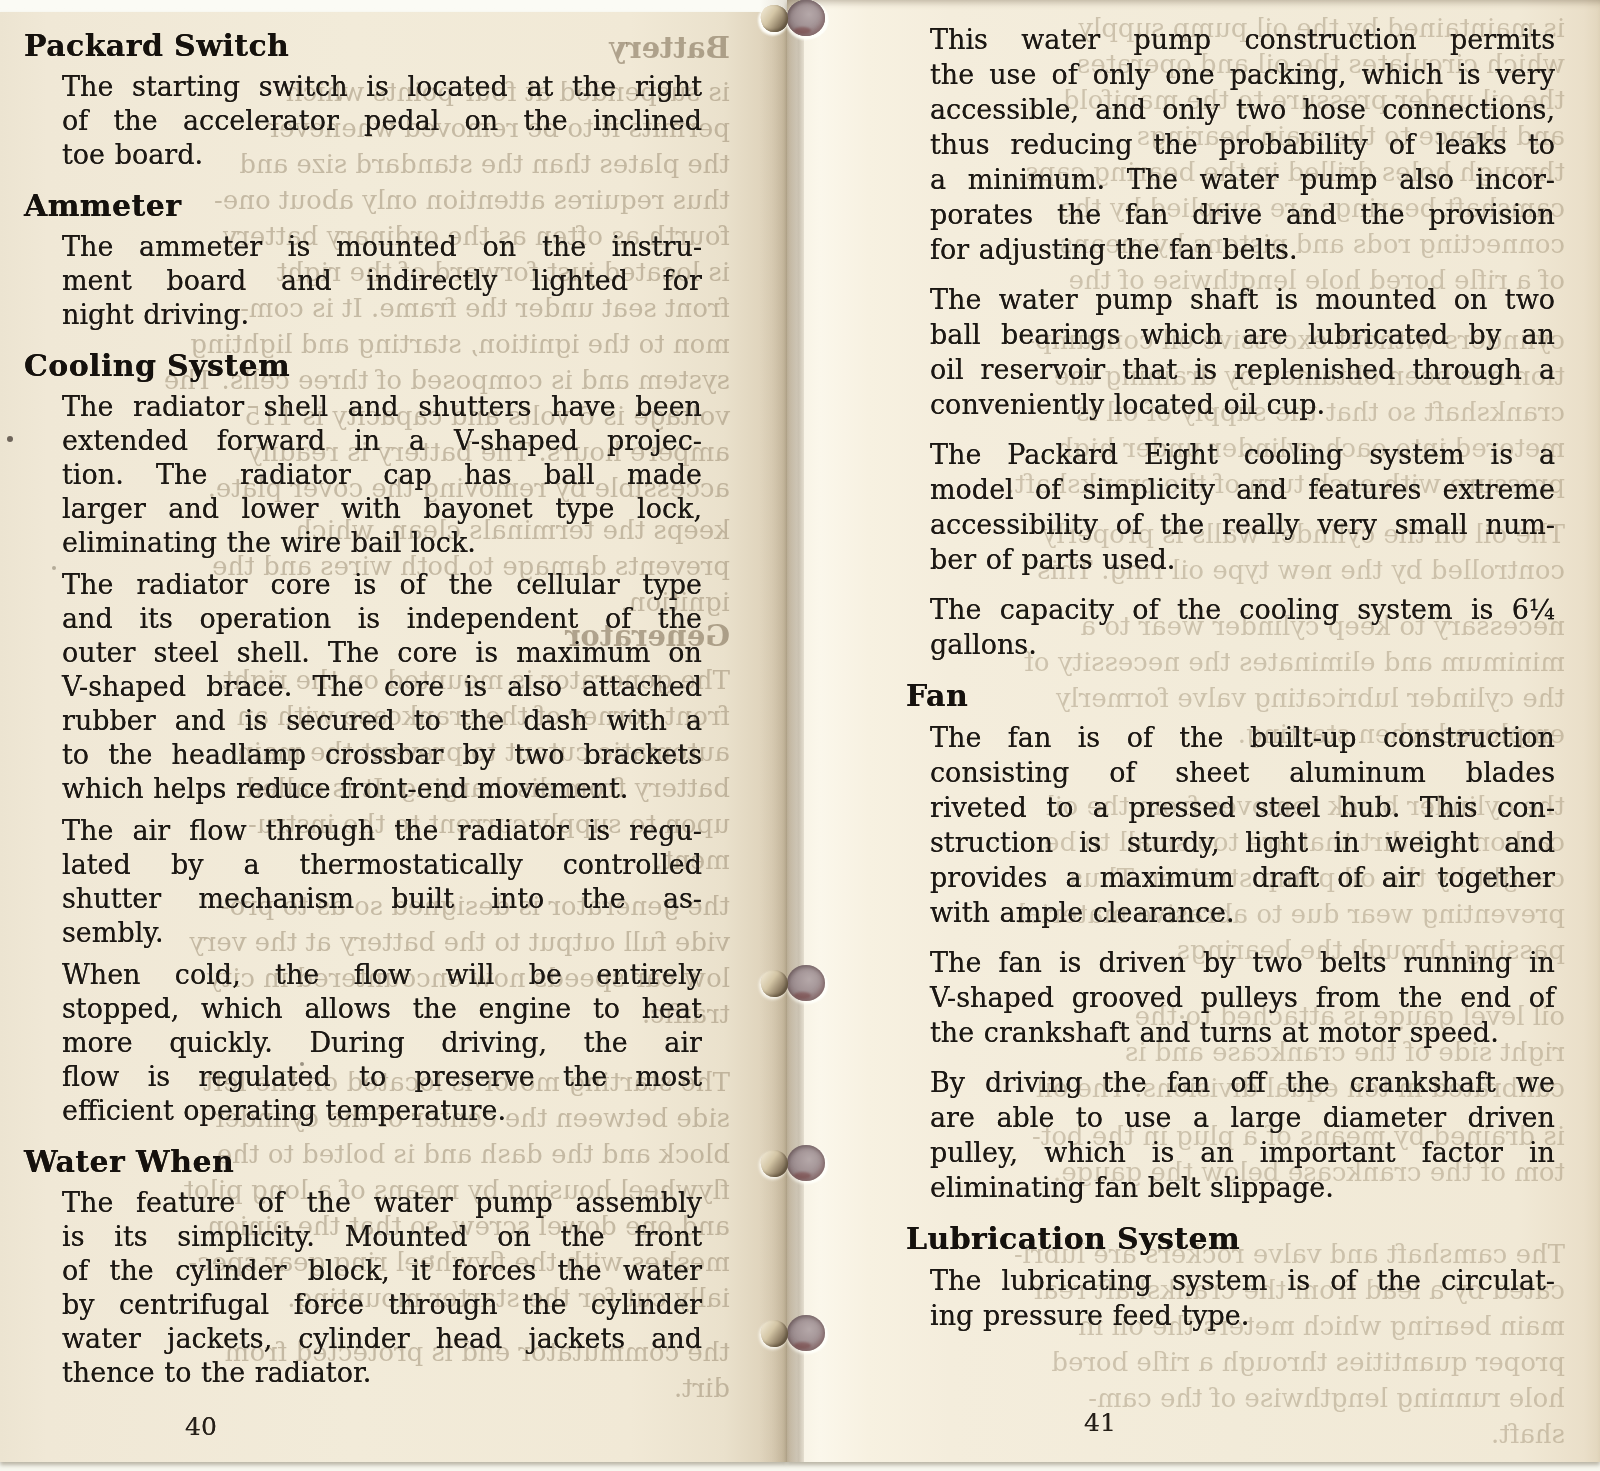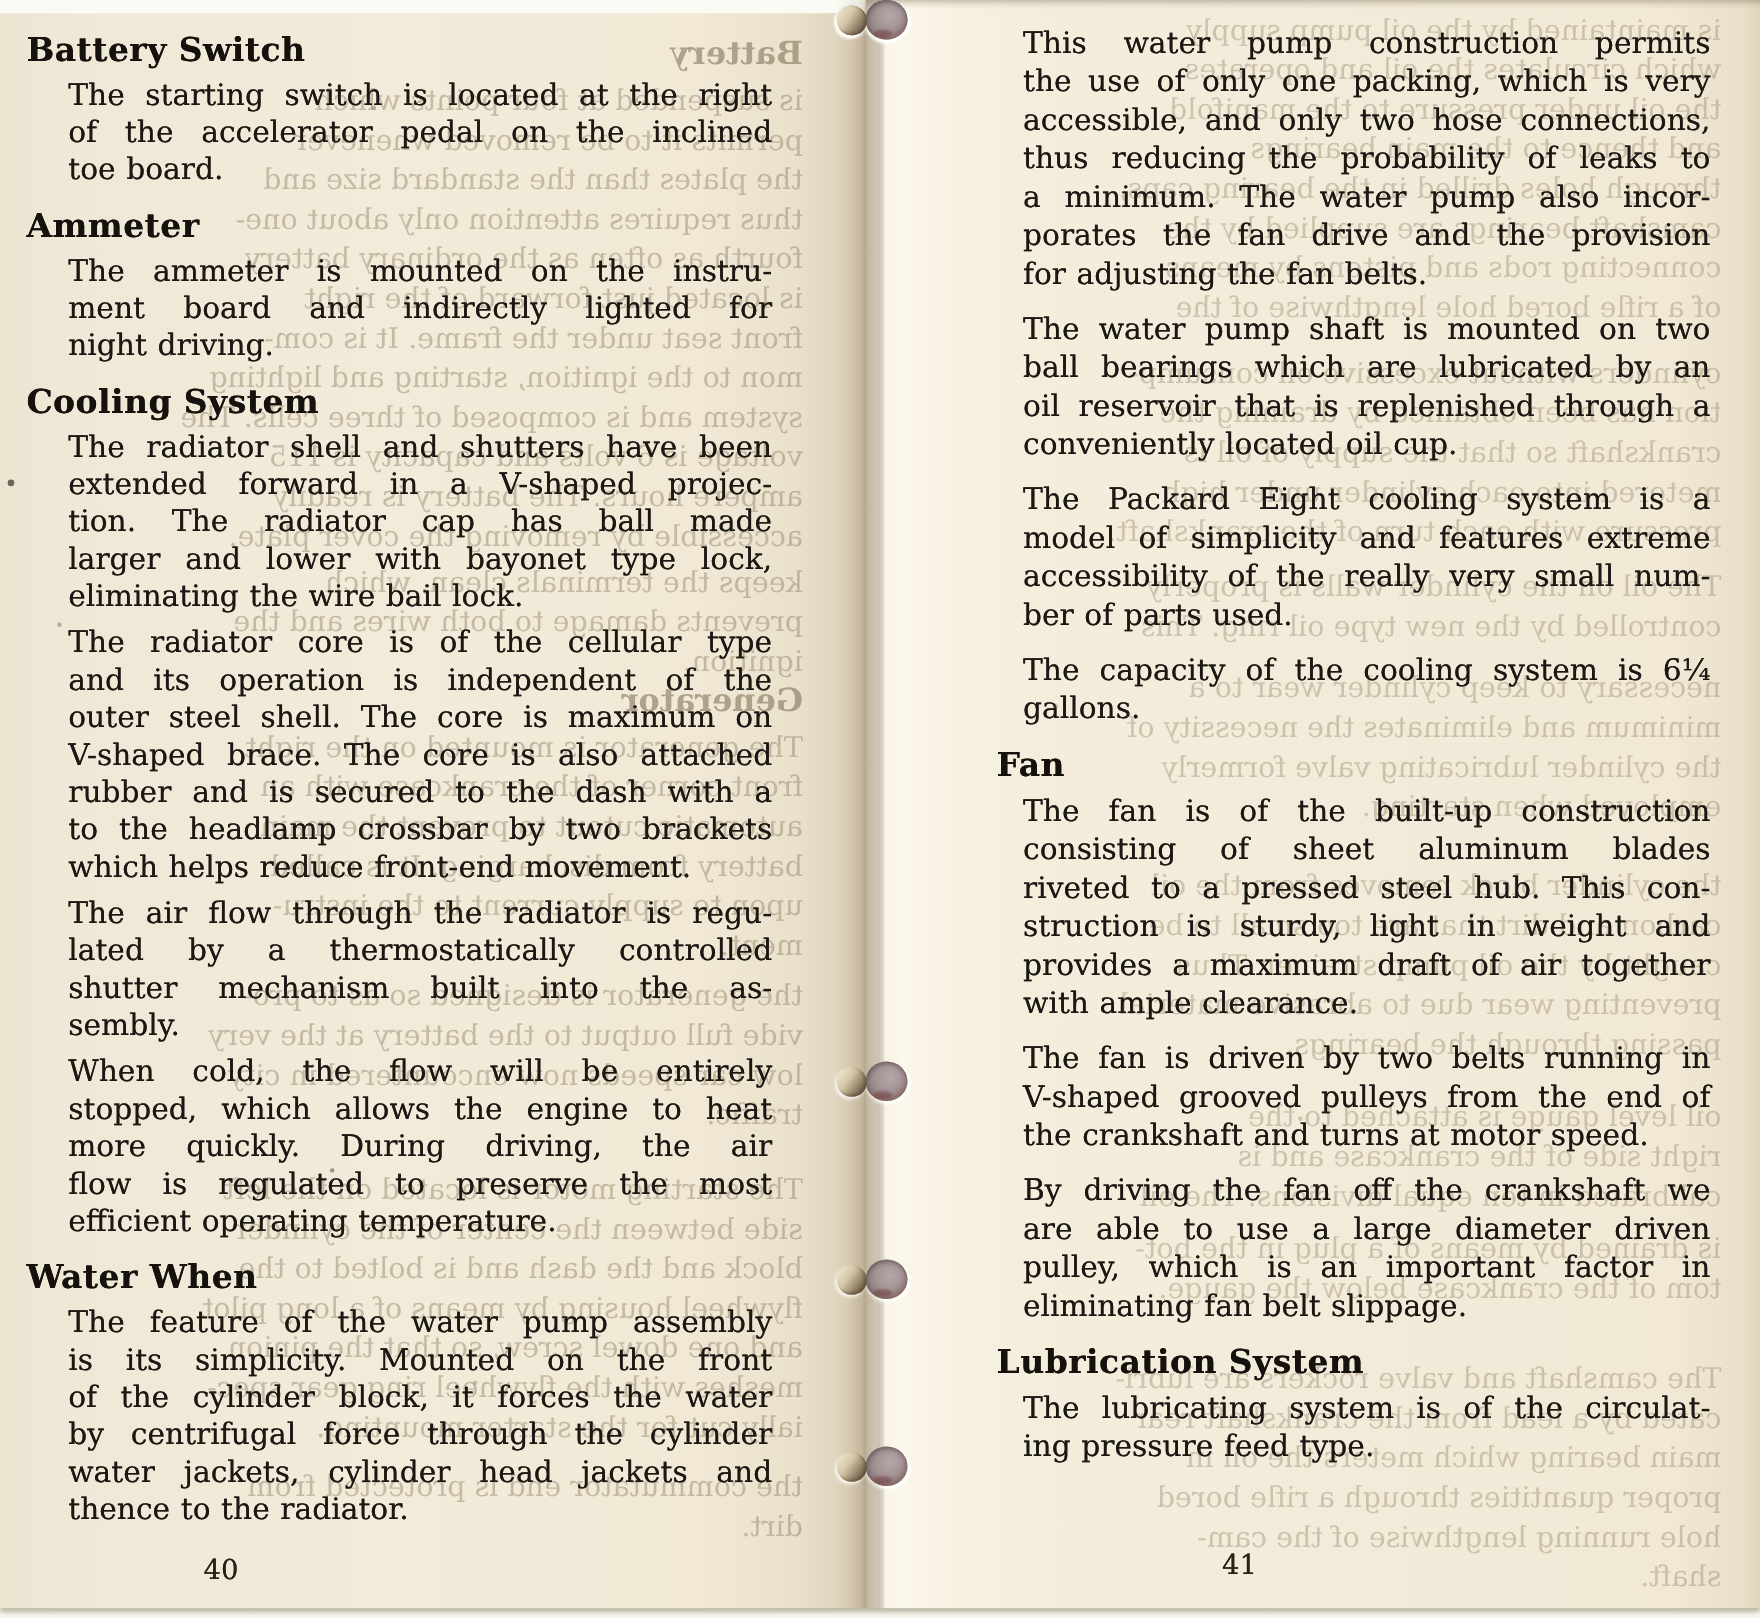--- a/index.html
+++ b/index.html
@@ -39,21 +39,21 @@
     text-align:justify;text-align-last:justify;
     text-shadow:0 0 .5px rgba(27,23,19,.85);
   }
   .page-right .line{line-height:35px;}
   .line.last{text-align-last:left;}
   .page-num{
     position:absolute;font-size:25px;color:#262019;width:300px;
     text-shadow:0 0 .5px rgba(27,23,19,.8);
   }
   .page-left .page-num{left:185px;top:1400px;}
-  .page-right .page-num{left:324px;top:1408px;}
+  .page-right .page-num{left:297px;top:1408px;}
   
   .bleed-layer{position:absolute;inset:0;overflow:hidden;pointer-events:none;}
   .bleed-block{
     position:absolute;transform:scaleX(-1);
     font-size:26px;line-height:36px;text-align:left;
     color:rgba(131,113,85,.40);filter:blur(.7px);
   }
   .page-right .bleed-block{color:rgba(131,113,85,.34);}
   .bleed-heading{font-weight:bold;font-size:29px;color:rgba(115,98,72,.52);}
   
@@ -141,21 +141,21 @@
           <div class="bleed-line">and one dowel screw, so that the pinion</div>
           <div class="bleed-line">meshes with the flywheel ring gear spec-</div>
           <div class="bleed-line">ially cut for the starter mounting.</div>
         </div>
         <div class="bleed-block" style="top: 1322px; left: 30px; width: 700px;">
           <div class="bleed-line">the commutator end is protected from</div>
           <div class="bleed-line">dirt.</div>
         </div>
       </div>
     <div class="content">
-        <div class="heading">Battery Switch</div>
+        <div class="heading">Packard Switch</div>
         <div class="para">
           <div class="line">The starting switch is located at the right</div>
           <div class="line">of the accelerator pedal on the inclined</div>
           <div class="line last">toe board.</div>
         </div>
         <div class="heading">Ammeter</div>
         <div class="para">
           <div class="line">The ammeter is mounted on the instru-</div>
           <div class="line">ment board and indirectly lighted for</div>
           <div class="line last">night driving.</div>

